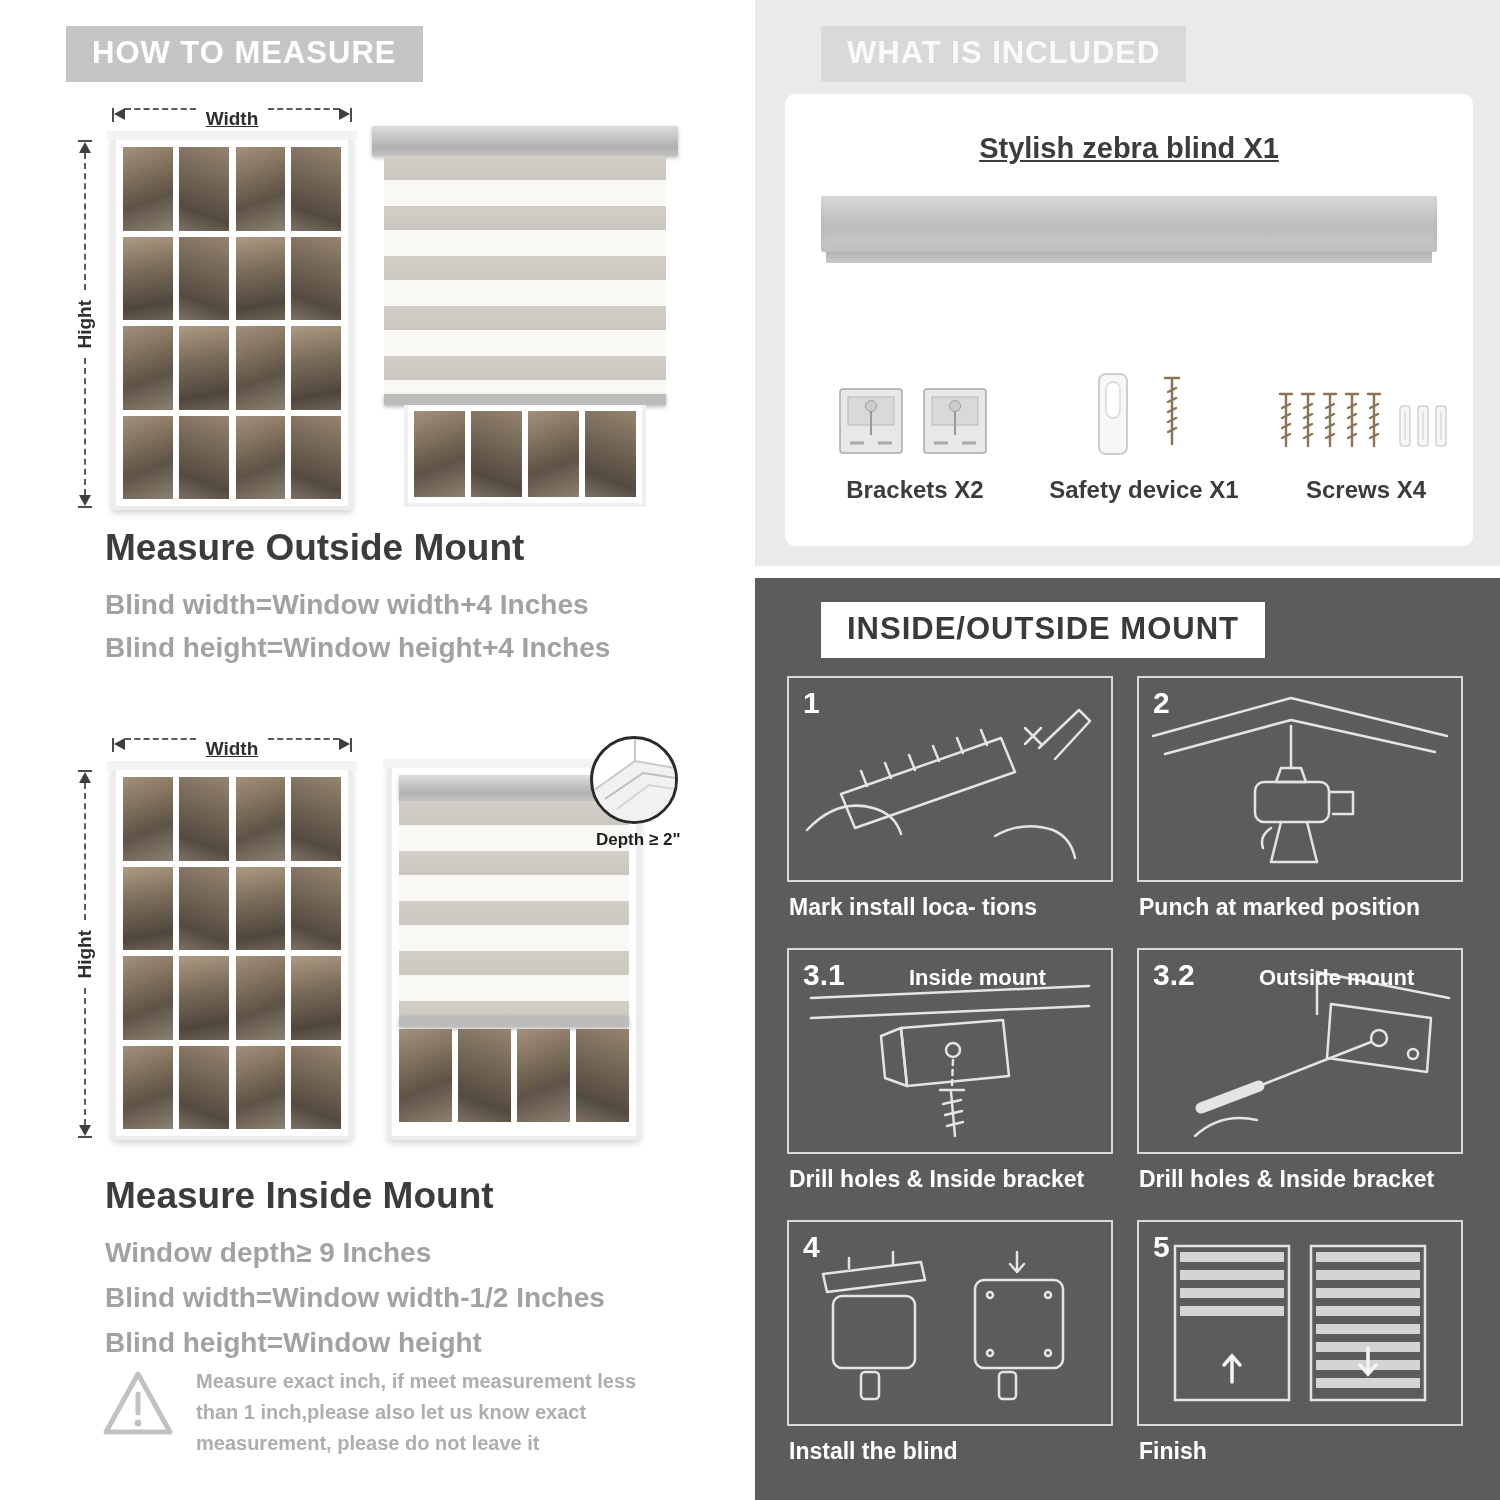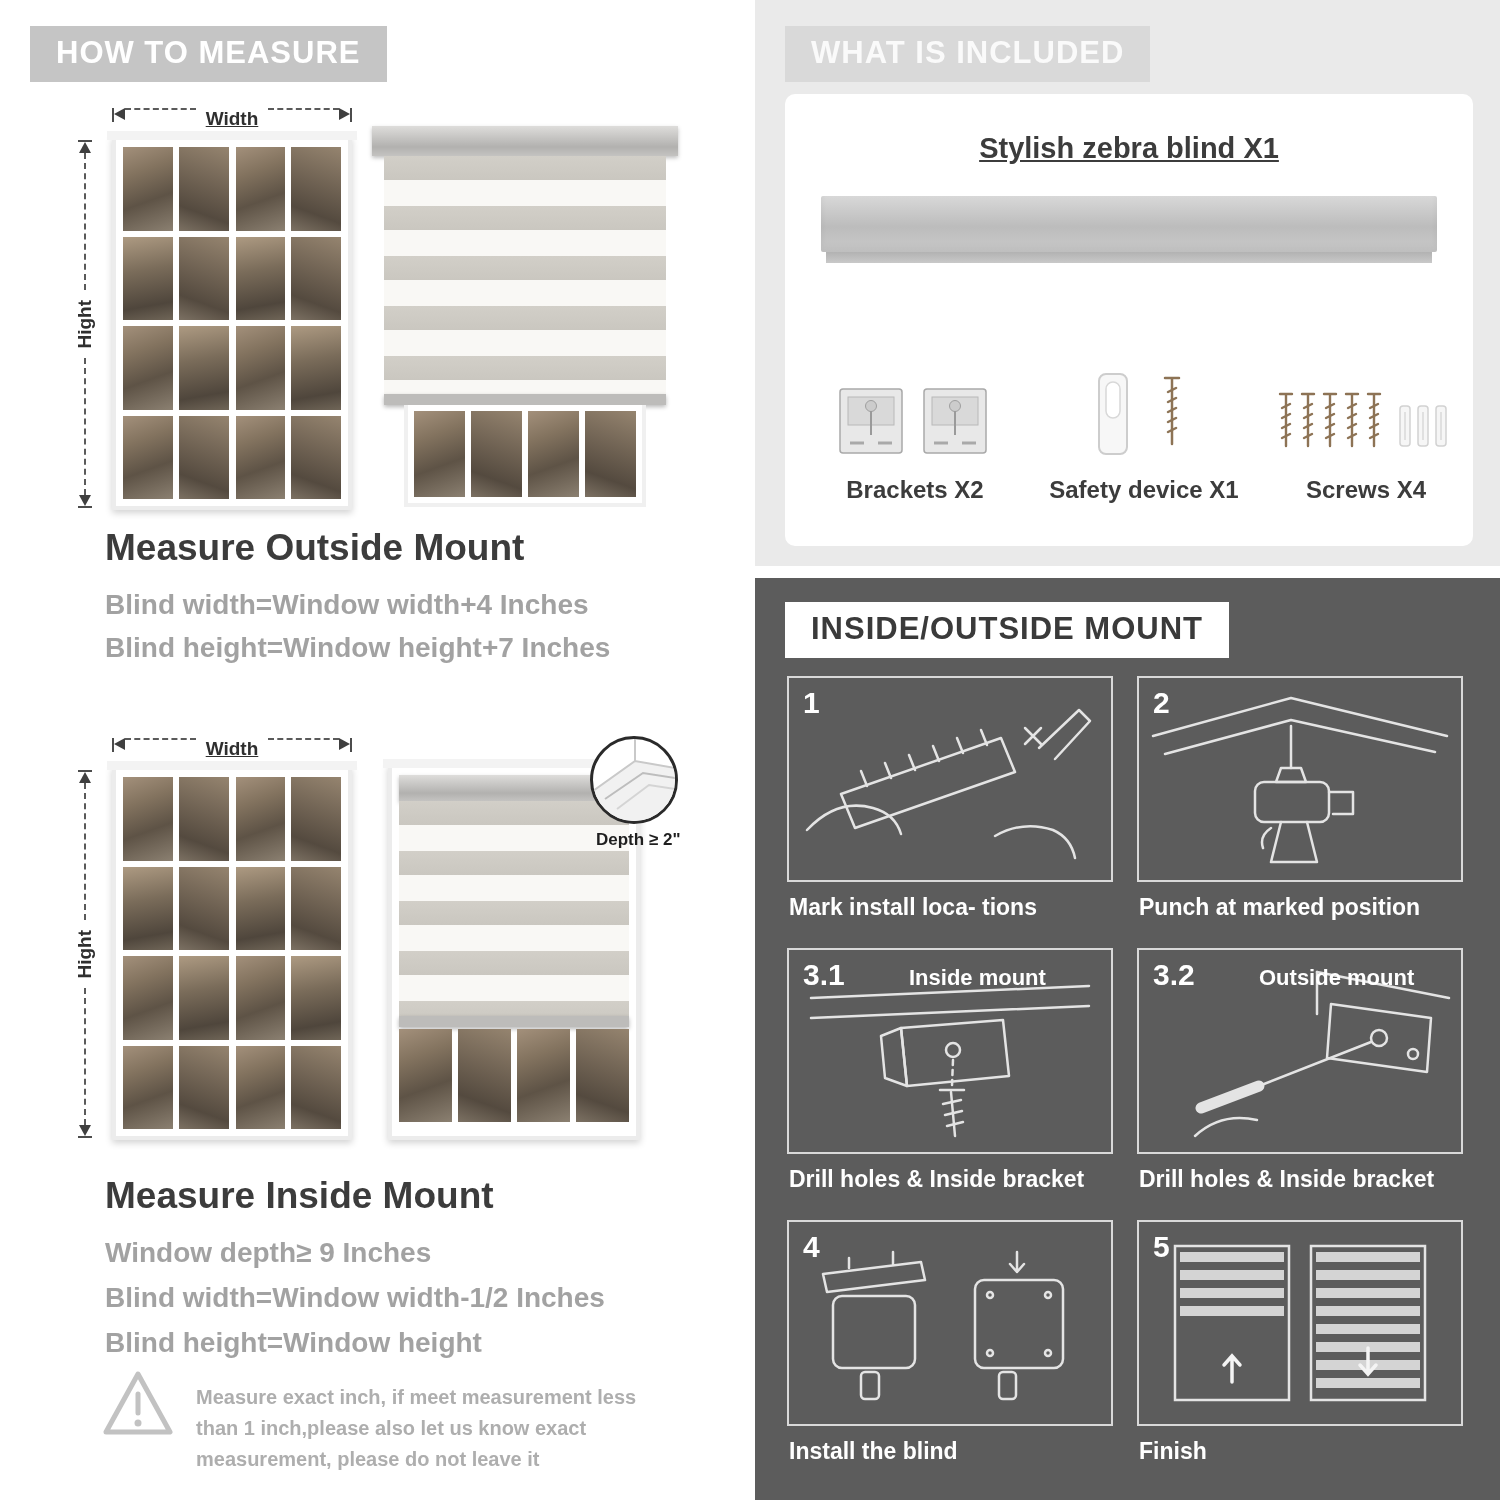--- a/index.html
+++ b/index.html
@@ -1,20 +1,20 @@
 <!DOCTYPE html>
 <html><head>
 <meta charset="utf-8">
 <style>
   * { margin:0; padding:0; box-sizing:border-box; }
   html, body { width:1500px; height:1500px; }
   body { position:relative; background:#ffffff; font-family:"Liberation Sans", sans-serif; overflow:hidden; }
 
   
-  .badge { position:absolute; font-weight:bold; letter-spacing:1px; padding:9px 26px 11px; font-size:31px; white-space:nowrap; }
+  .badge { position:absolute; font-weight:bold; letter-spacing:1px; padding:9px 26px 11px; font-size:31px; white-space:nowrap;margin-left:36px; }
   .badge-measure  { left:30px; top:26px;  background:#c5c5c5; color:#ffffff; }
   .badge-included { left:30px; top:26px;  background:#d9d9d9; color:#fafafa; }
   .badge-mount    { left:30px; top:24px;  background:#ffffff; color:#3a3a3a; }
 
   
   .section-title { position:absolute; font-size:37px; font-weight:bold; color:#3c3c3c; white-space:nowrap; }
   .gray-line     { position:absolute; font-size:28px; font-weight:bold; color:#a2a2a2; white-space:nowrap; }
 
   
   .window { position:absolute; background:#ffffff; border:4px solid #ececec; box-shadow:0 3px 7px rgba(0,0,0,.18); padding:7px; display:flex; gap:7px; }
@@ -46,21 +46,21 @@
   .blind .bottom-rail { height:11px; background:#bdbcba; box-shadow:0 2px 4px rgba(0,0,0,.28); }
   .mini-window { display:flex; gap:6px; background:#ffffff; border:4px solid #f0f0f0; border-top:none; padding:6px; }
   .mini-window .sash { display:grid; grid-template-columns:1fr 1fr; gap:6px; flex:1; }
 
   
   .depth-circle { position:absolute; width:88px; height:88px; border-radius:50%; border:3px solid #2a2a2a; background:#ffffff; overflow:hidden; }
   .depth-label  { position:absolute; font-size:17px; font-weight:bold; color:#1f1f1f; white-space:nowrap; }
 
   
   .warning-wrap { position:absolute; display:flex; gap:18px; align-items:flex-start; }
-  .warning-text { font-size:20px; font-weight:bold; color:#aeaeae; line-height:1.55; width:470px;margin-top:16px; }
+  .warning-text { font-size:20px; font-weight:bold; color:#aeaeae; line-height:1.55; width:470px; }
 
   
   .right-light { position:absolute; left:755px; top:0; width:745px; height:566px; background:#eaeaea; }
   .card { position:absolute; left:30px; top:94px; width:688px; height:452px; background:#ffffff; border-radius:10px; }
   .card-title { position:absolute; width:100%; top:38px; text-align:center; font-size:29px; font-weight:bold; color:#3c3c3c;text-decoration:underline; }
   .rail-illu { position:absolute; left:36px; top:102px; width:616px; height:56px; border-radius:2px;
                background:linear-gradient(180deg,#d8d8d8,#bcbcbc 55%,#cacaca); box-shadow:inset 0 -5px 6px rgba(0,0,0,.06); }
   .rail-illu::after { content:""; position:absolute; left:5px; right:5px; bottom:-11px; height:11px; background:linear-gradient(180deg,#b2b2b2,#c9c9c9); }
   .item-col { position:absolute; top:238px; text-align:center; }
   .icon-area { height:128px; display:flex; align-items:flex-end; justify-content:center; }
@@ -133,21 +133,21 @@
     </div>
     <div class="sash">
       <div class="pane"></div>
       <div class="pane"></div>
     </div>
   </div>
 </div>
 
 <div class="section-title" style="left:105px; top:527px;">Measure Outside Mount</div>
 <div class="gray-line" style="left:105px; top:589px;">Blind width=Window width+4 Inches</div>
-<div class="gray-line" style="left:105px; top:632px;">Blind height=Window height+7 Inches</div>
+<div class="gray-line" style="left:105px; top:632px;">Blind height=Window height+4 Inches</div>
 
 <div class="h-arrow" style="left:112px; top:738px; width:240px;">
   <span class="cap"></span>
   <span class="tri-l"></span>
   <span class="dash"></span>
   <span class="arrow-label">Width</span>
   <span class="dash"></span>
   <span class="tri-r"></span>
   <span class="cap"></span>
 </div>

